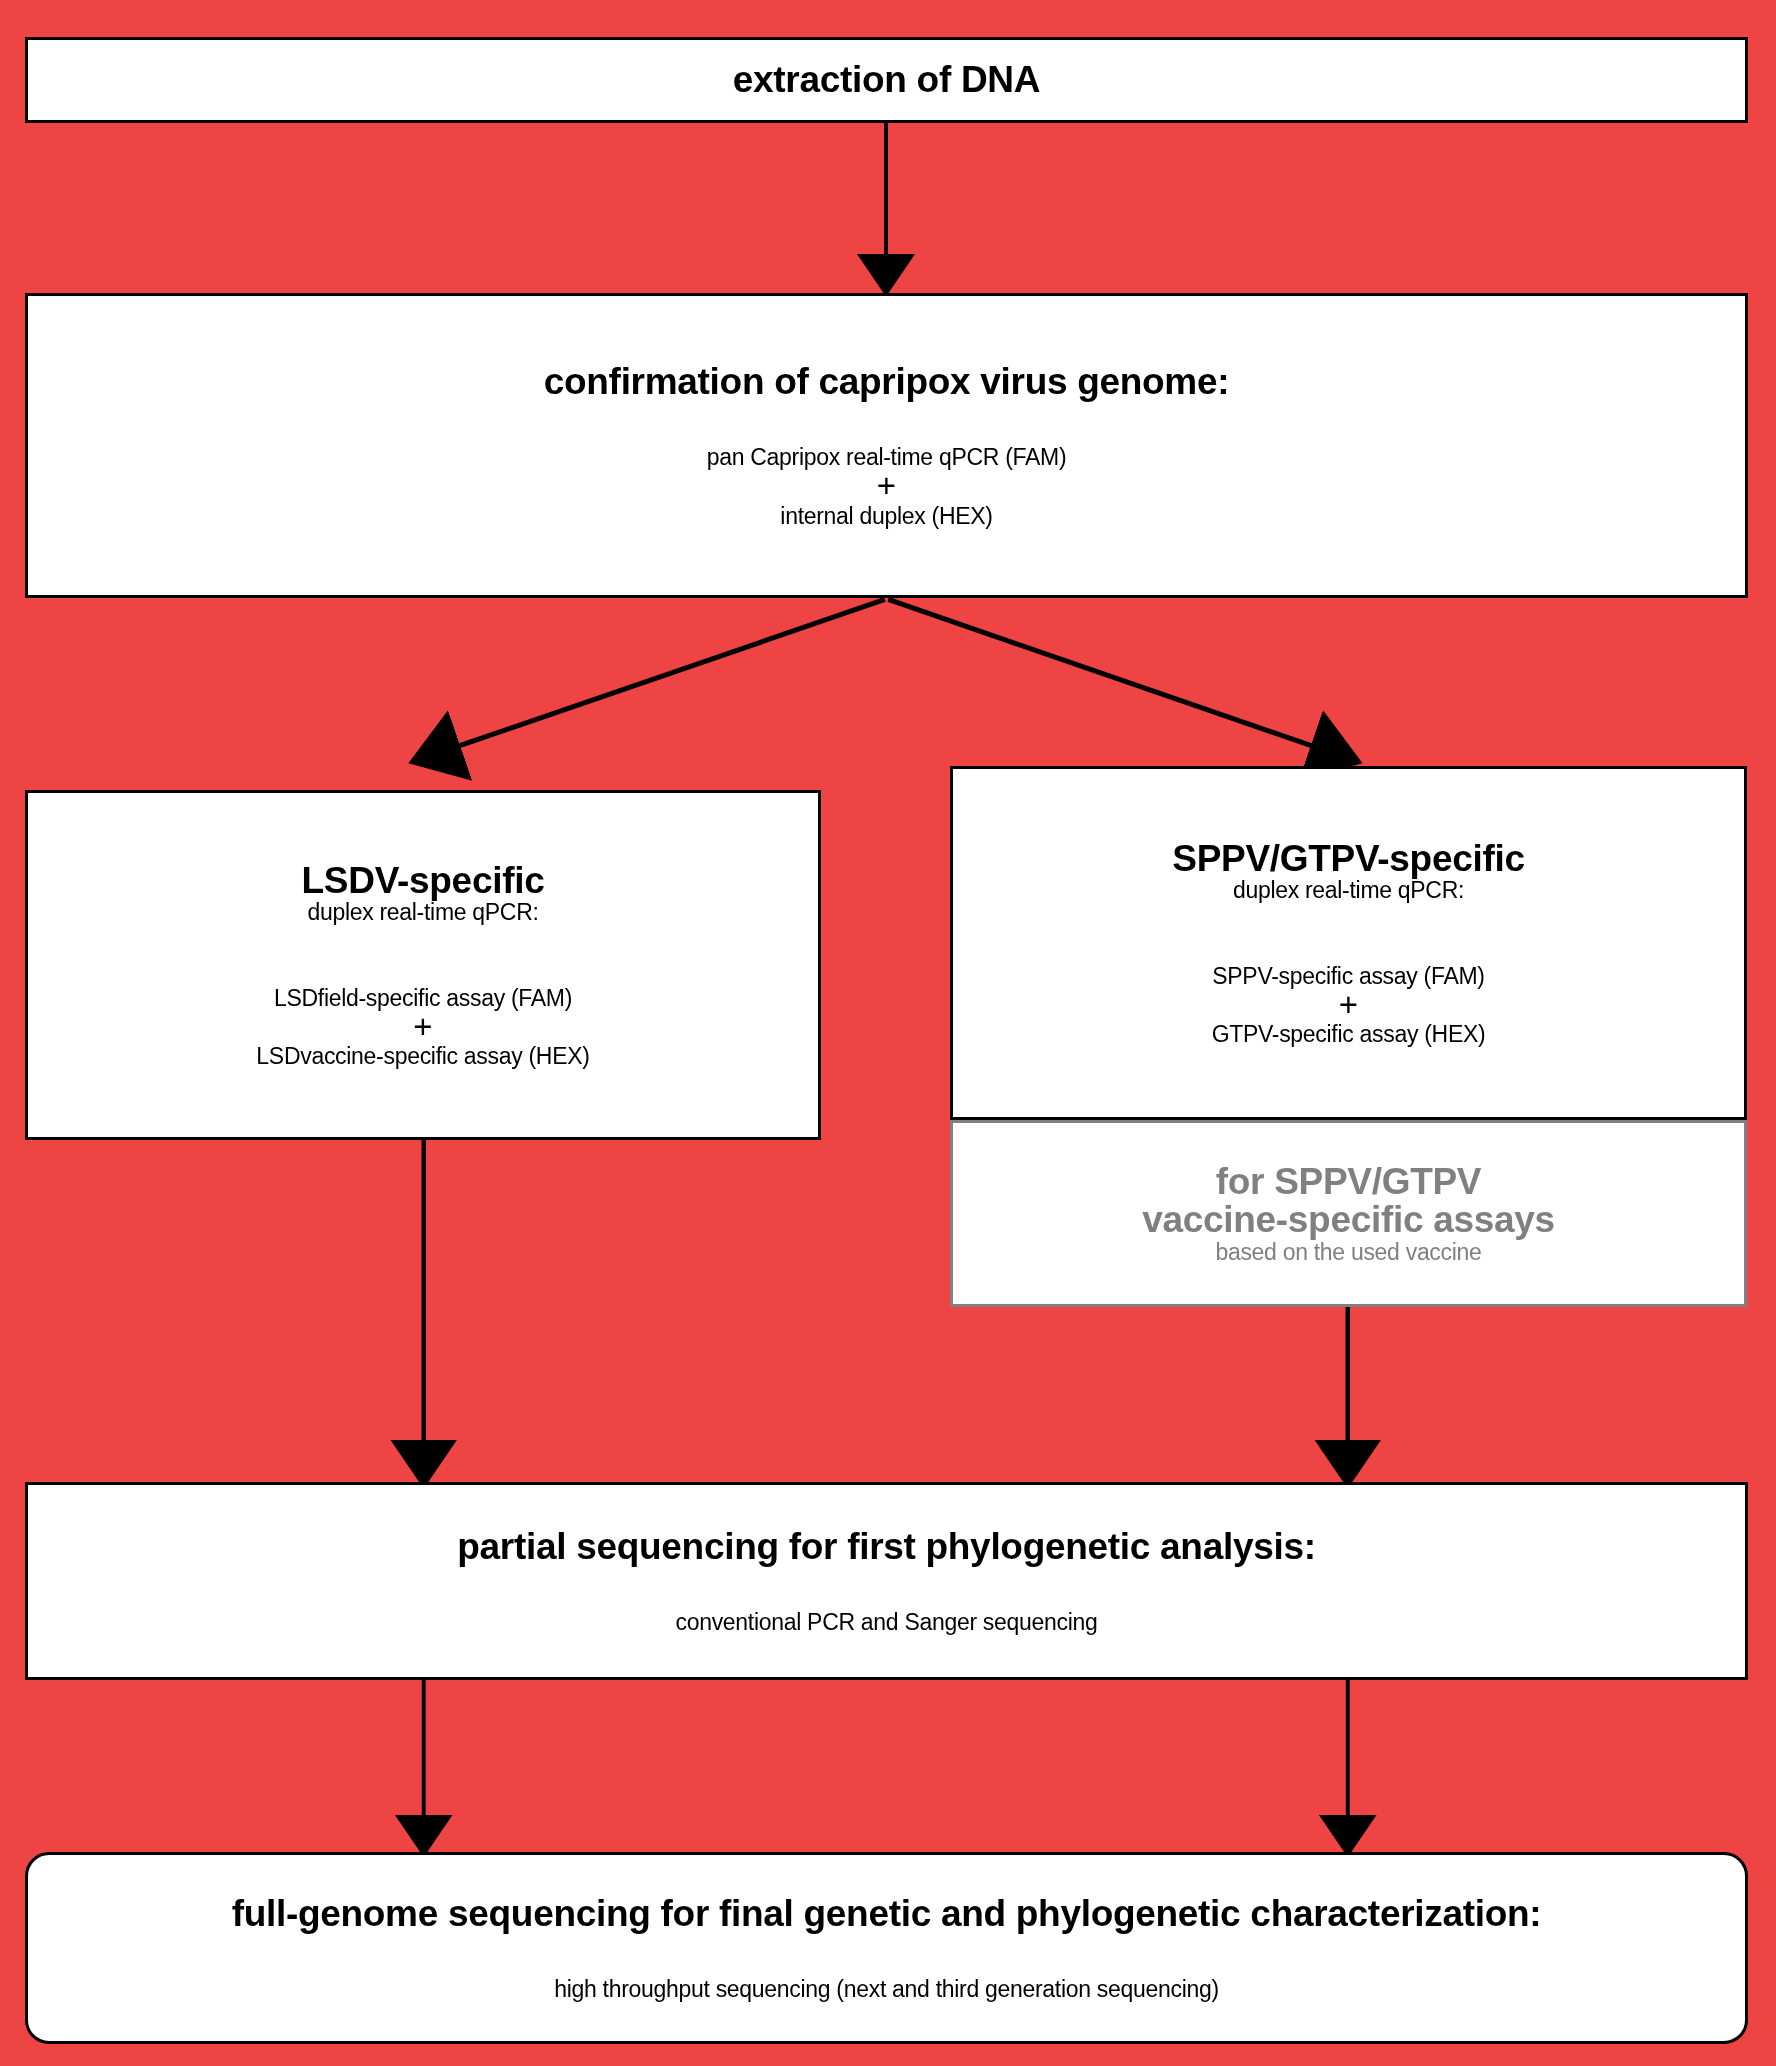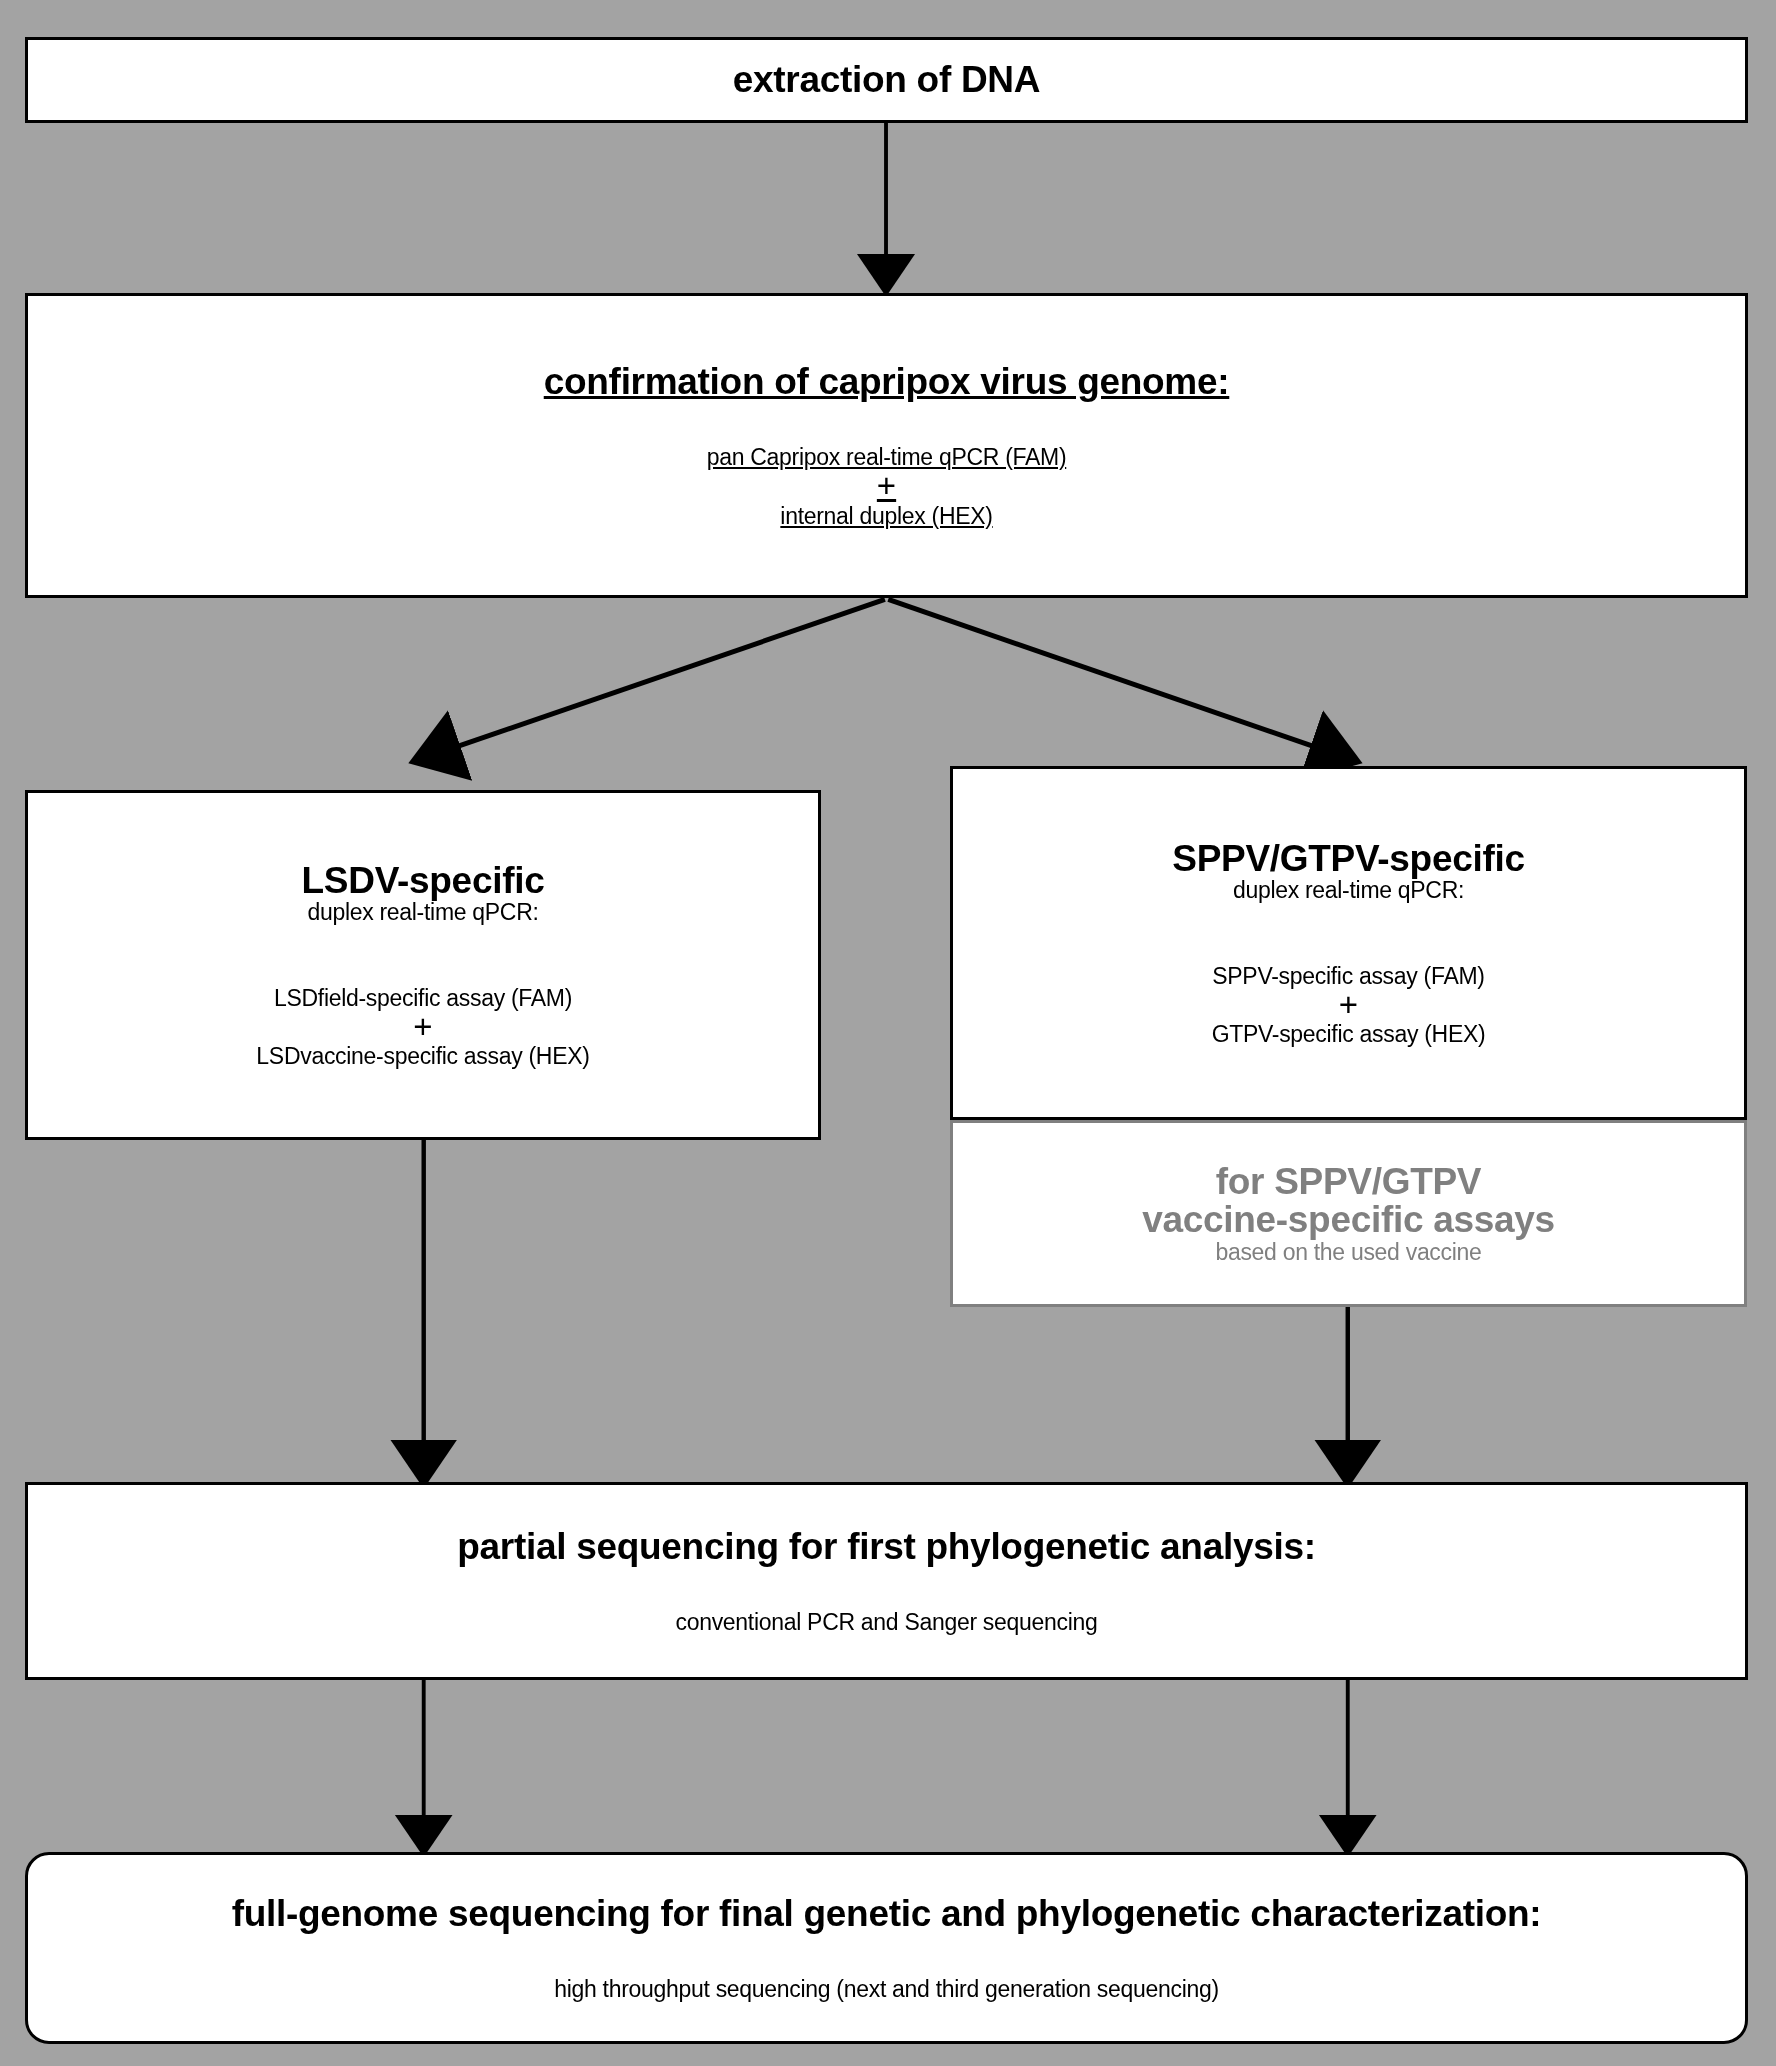--- a/index.html
+++ b/index.html
@@ -8,21 +8,21 @@
     background: #ffffff;
   }
   body {
     font-family: "Liberation Sans", sans-serif;
     color: #000000;
   }
   #canvas {
     position: relative;
     width: 1777px;
     height: 2066px;
-    background: #a3a3a3;
+    background: #ef4444;
     overflow: hidden;
   }
 
   
   .box {
     position: absolute;
     box-sizing: border-box;
     background: #ffffff;
     border: 3.9px solid #000000;
     display: flex;
@@ -56,21 +56,21 @@
     font-size: 33px;
   }
   .spacer-md { height: 43px; }
   .spacer-lg { height: 61px; }
 
   
   #box-extraction {
     left: 25px; top: 37px; width: 1723px; height: 86px;
   }
   #box-confirmation {
-    left: 25px; top: 293px; width: 1723px; height: 305px; text-decoration: underline;
+    left: 25px; top: 293px; width: 1723px; height: 305px;
   }
   #box-lsdv {
     left: 25px; top: 766px; width: 796px; height: 350px; margin-top: 24px;
   }
   #box-sppv {
     left: 950px; top: 766px; width: 797px; height: 354px;
   }
   #box-vaccine {
     left: 950px; top: 1120px; width: 797px; height: 187px;
   }

